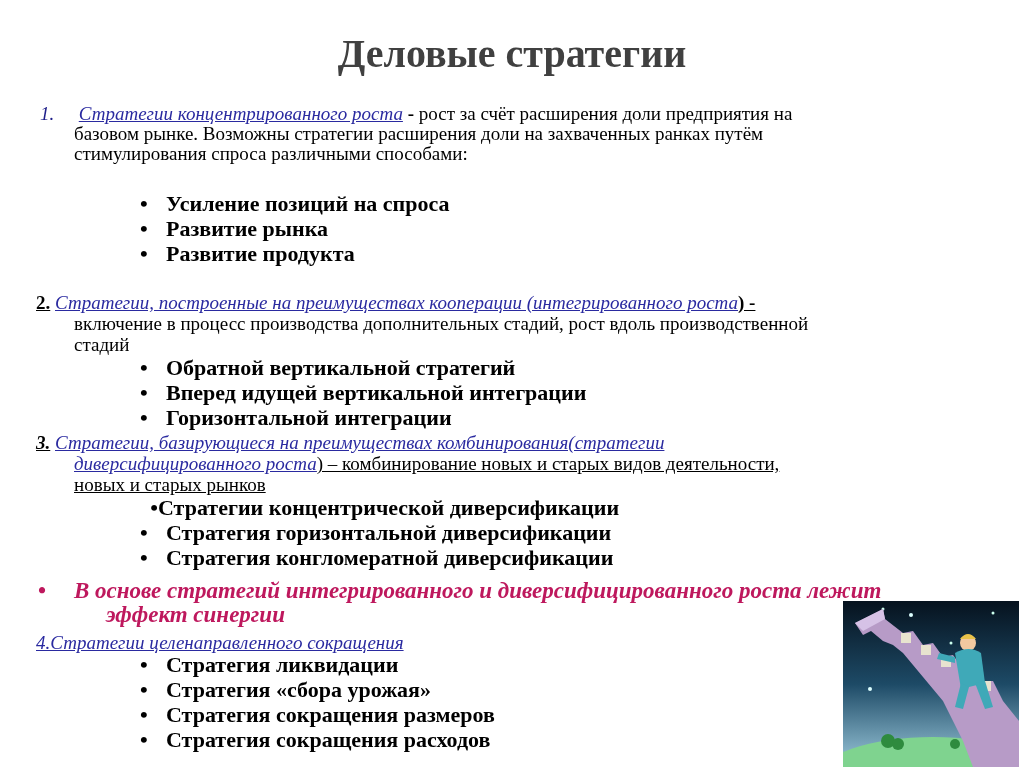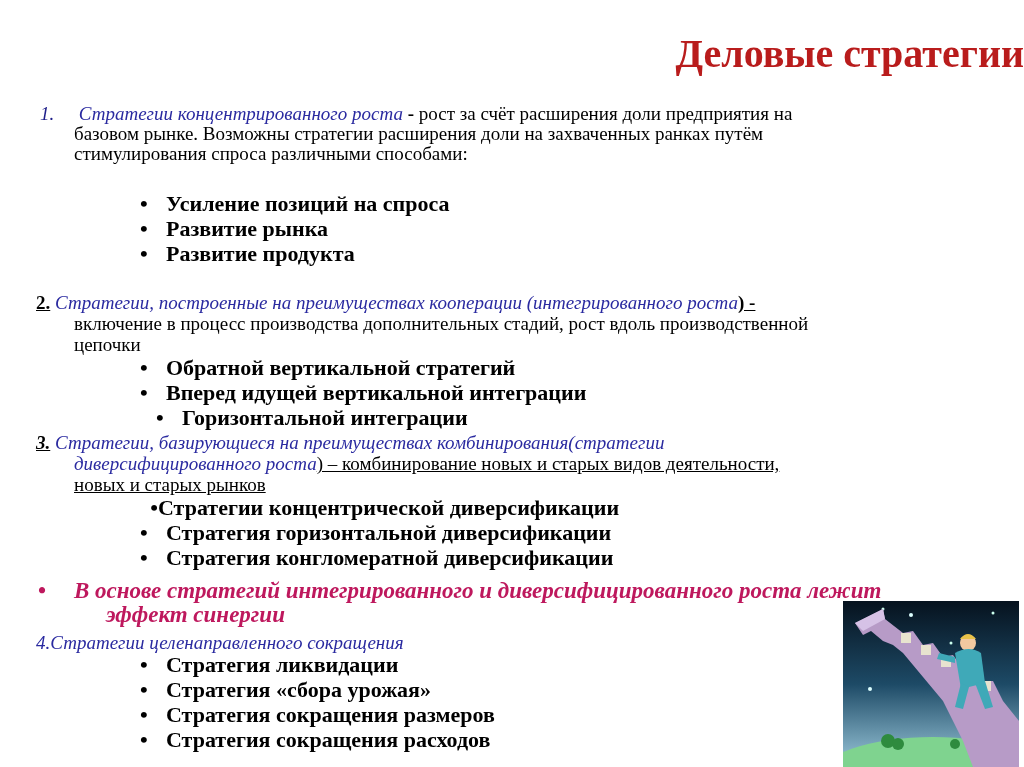--- a/index.html
+++ b/index.html
@@ -2,26 +2,26 @@
 <html><head>
 <meta charset="utf-8">
 <style>
   html, body { margin: 0; padding: 0; }
   body {
     width: 1024px; height: 767px; background: #ffffff; position: relative; overflow: hidden;
     font-family: "Liberation Serif", "DejaVu Serif", serif; color: #000;
   }
   .abs { position: absolute; white-space: nowrap; }
   .title {
-    left: 0; width: 1024px; top: 30px; text-align: right;
-    font-size: 40px; font-weight: bold; color: #b91c1c;
+    left: 0; width: 1024px; top: 30px; text-align: center;
+    font-size: 40px; font-weight: bold; color: #404040;
   }
   .num-ital { font-style: italic; color: #1f1f8a; }
   .link {
-    font-style: italic; color: #2a2aa0; 
+    font-style: italic; color: #2a2aa0; text-decoration: underline;
   }
   .body-text { font-size: 19px; line-height: 20px; }
   .bullet-item { font-size: 22px; font-weight: bold; line-height: 24px; }
   .bullet-item .dot { display: inline-block; width: 26px; }
   .red-note { font-size: 23px; font-weight: bold; font-style: italic; color: #be185d; line-height: 25px; }
   .under { text-decoration: underline; }
   .illustration {
     position: absolute; left: 843px; top: 601px; width: 176px; height: 166px; overflow: hidden;
   }
 </style>
@@ -39,25 +39,25 @@
 
 <div class="abs bullet-item" style="left:140px; top:192px;"><span class="dot">•</span><span>Усиление  позиций на спроса</span></div>
 <div class="abs bullet-item" style="left:140px; top:217px;"><span class="dot">•</span><span>Развитие рынка</span></div>
 <div class="abs bullet-item" style="left:140px; top:242px;"><span class="dot">•</span><span>Развитие продукта</span></div>
 
 <div class="abs body-text" style="left:36px; top:293px;">
   <span class="under" style="font-weight:bold;">2.</span>
   <span class="link">Стратегии, построенные на преимуществах  кооперации (интегрированного роста</span><span class="under" style="font-weight:bold;">) -</span>
 </div>
 <div class="abs body-text" style="left:74px; top:314px;">включение в процесс производства дополнительных стадий, рост вдоль производственной</div>
-<div class="abs body-text" style="left:74px; top:335px;">цепочки</div>
+<div class="abs body-text" style="left:74px; top:335px;">стадий</div>
 
 <div class="abs bullet-item" style="left:140px; top:356px;"><span class="dot">•</span><span>Обратной вертикальной стратегий</span></div>
 <div class="abs bullet-item" style="left:140px; top:381px;"><span class="dot">•</span><span>Вперед идущей вертикальной интеграции</span></div>
-<div class="abs bullet-item" style="left:156px; top:406px;"><span class="dot">•</span><span>Горизонтальной интеграции</span></div>
+<div class="abs bullet-item" style="left:140px; top:406px;"><span class="dot">•</span><span>Горизонтальной интеграции</span></div>
 
 <div class="abs body-text" style="left:36px; top:433px;">
   <span class="under" style="font-weight:bold;font-style:italic;">3.</span>
   <span class="link">Стратегии, базирующиеся на преимуществах комбинирования(стратегии</span>
 </div>
 <div class="abs body-text" style="left:74px; top:454px;">
   <span class="link">диверсифицированного роста</span><span class="under">) – комбинирование новых и старых видов деятельности,</span>
 </div>
 <div class="abs body-text under" style="left:74px; top:475px;text-align:right;">новых и старых рынков</div>
 

